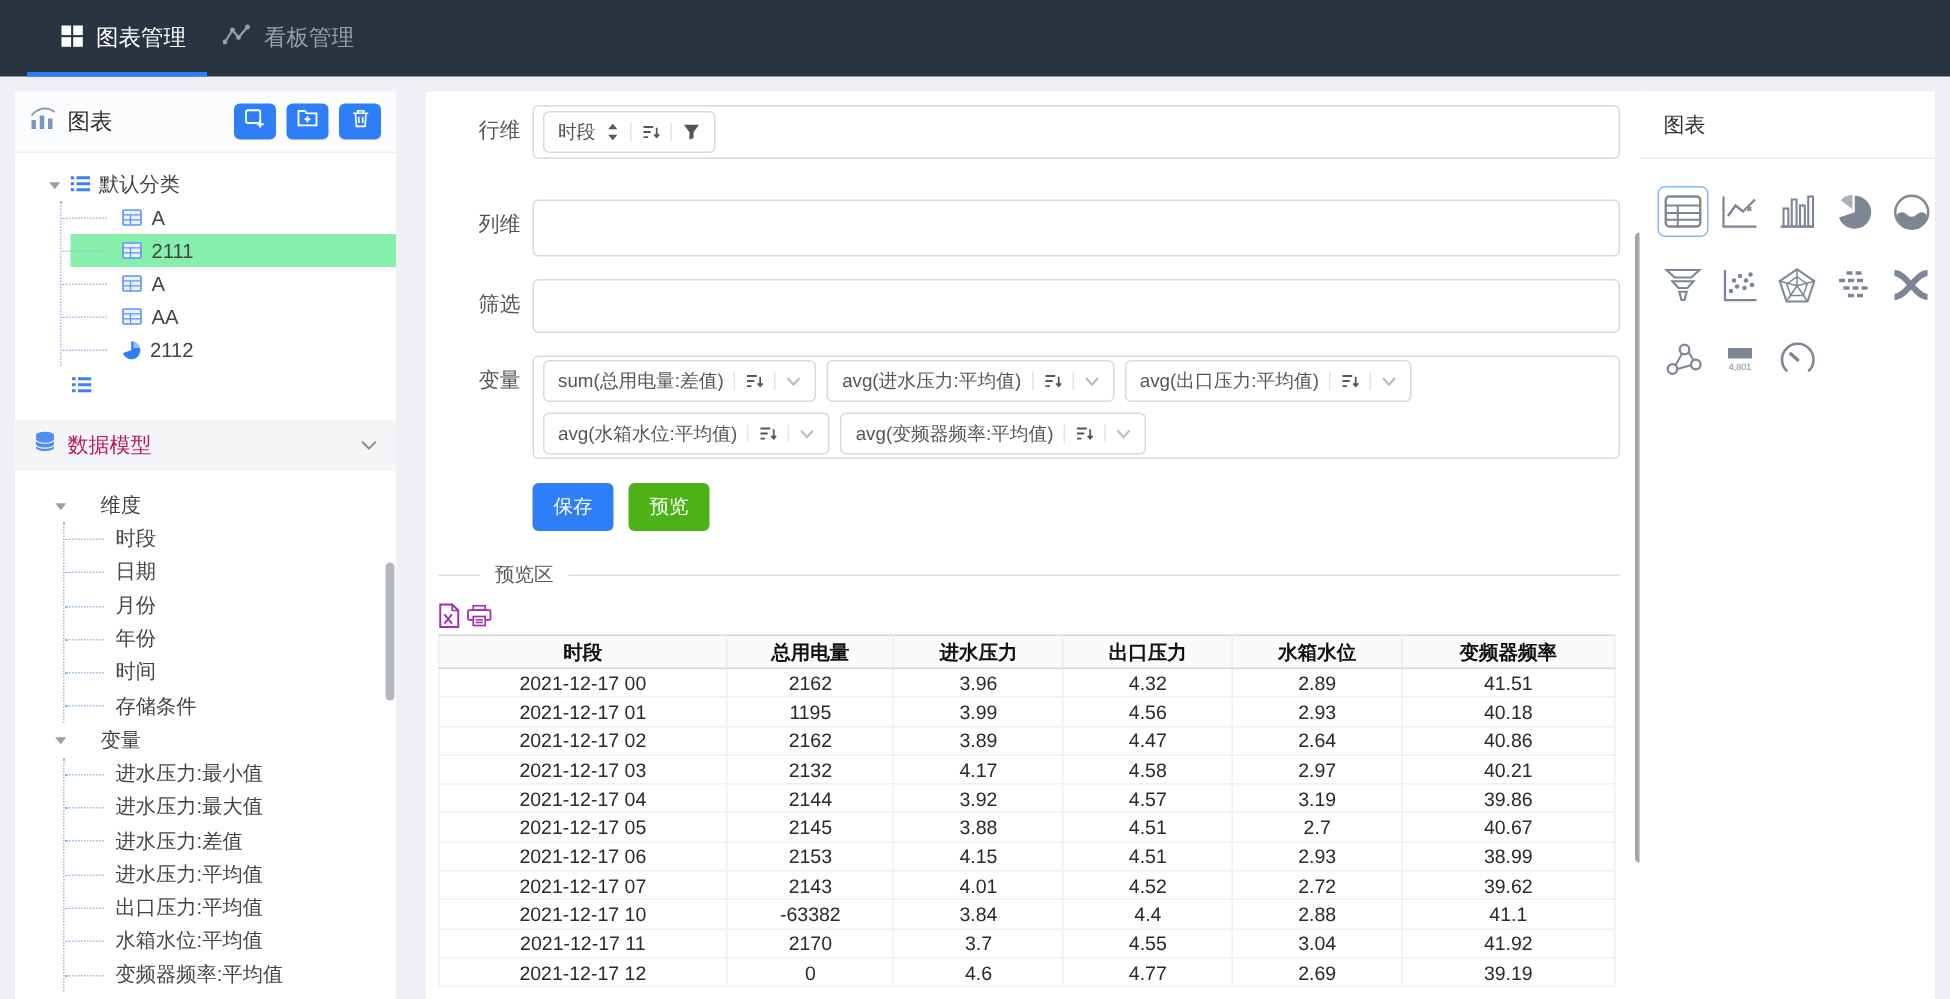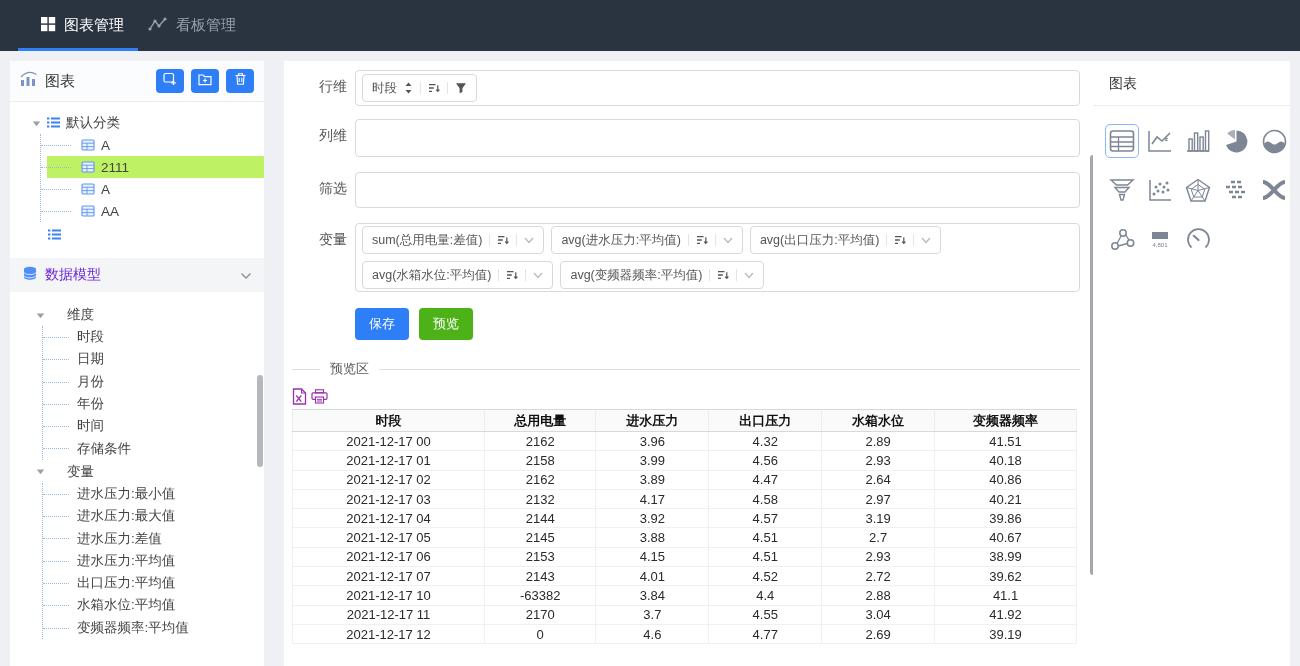--- a/index.html
+++ b/index.html
@@ -21,24 +21,24 @@
 
   
   .lp-header{height:40px;display:flex;align-items:center;padding:0 10px;border-bottom:1px solid #ededed;background:#fbfcfd;}
   .lp-title{font-size:15px;color:#333;margin-left:7px;flex:1;}
   .lp-btn{width:28px;height:24px;background:#2e7ef7;border-radius:4px;display:flex;align-items:center;justify-content:center;margin-left:7px;cursor:pointer;}
   .tree{padding:10px 0 0 22px;font-size:13.5px;color:#444;}
   .tree-root-row{display:flex;align-items:center;gap:6px;height:22px;cursor:pointer;}
   .tree-children{list-style:none;margin:0 0 0 8px;padding:0;border-left:1px dotted #9cb9de;}
   .tree-item{display:flex;align-items:center;gap:6px;height:22px;position:relative;margin-left:6px;padding-left:34px;cursor:pointer;}
   .tree-item::before{content:"";position:absolute;left:-6px;top:11px;width:30px;border-top:1px dotted #9cb9de;}
-  .tree-item.selected{background:#bef264;}
+  .tree-item.selected{background:#86efac;}
   .lone-cat{margin:2px 0 0 16px;height:22px;display:flex;align-items:center;cursor:pointer;}
   .dm-header{margin-top:12px;height:34px;background:#f3f5f7;display:flex;align-items:center;padding:0 12px;cursor:pointer;}
-  .dm-title{font-size:14px;color:#6d28d9;margin-left:7px;flex:1;}
+  .dm-title{font-size:14px;color:#be185d;margin-left:7px;flex:1;}
   .dm-tree{padding:12px 0 0 26px;font-size:13.5px;color:#444;}
   .dm-group{display:flex;align-items:center;gap:22px;height:22px;cursor:pointer;}
   .dm-children{list-style:none;margin:0 0 0 6px;padding:0;border-left:1px dotted #9cb9de;}
   .dm-item{position:relative;display:flex;align-items:center;height:22.3px;margin-left:4px;padding-left:30px;cursor:pointer;}
   .dm-item::before{content:"";position:absolute;left:-4px;top:11px;width:26px;border-top:1px dotted #9cb9de;}
   .lp-scroll{position:absolute;right:1px;top:314px;width:6px;height:92px;background:#b4b7bb;border-radius:3px;cursor:pointer;}
 
   
   .form-row{display:flex;align-items:flex-start;margin:9px 17px 0 8px;}
   .form-label{width:55px;text-align:right;margin-right:8px;line-height:32px;font-size:14px;color:#555;flex:none;}
@@ -176,20 +176,29 @@
           </li>
           <li class="tree-item">
             <span style="display:inline-flex">
               <svg width="14" height="12" viewBox="0 0 14 12">
                 <rect x="1" y="1" width="12" height="10" rx="1" fill="#eaf2fe" stroke="#5f94f5" stroke-width="1.1"></rect>
                 <path d="M1 4.2 h12 M1 7.6 h12 M6 4.2 v6.8" stroke="#5f94f5" stroke-width="0.9" fill="none"></path>
               </svg>
             </span>
             <span>AA</span>
           </li>
+          <li class="tree-item">
+            <span style="display:inline-flex">
+              <svg width="13" height="13" viewBox="0 0 13 13">
+                <path d="M6.5 6.5 L6.5 0.5 A6 6 0 1 1 0.9 8.4 z" fill="#2e7ef7"></path>
+                <path d="M8 5 L8 0.7 A6 6 0 0 1 12.3 5 z" fill="#9cc2fb"></path>
+              </svg>
+            </span>
+            <span>2112</span>
+          </li>
         </ul>
       <div class="lone-cat">
         <span><svg width="13" height="11" viewBox="0 0 13 11">
               <rect x="0" y="0.5" width="2.4" height="2" fill="#3b82f6"></rect>
               <rect x="4" y="0.5" width="9" height="2" fill="#3b82f6"></rect>
               <rect x="0" y="4.5" width="2.4" height="2" fill="#3b82f6"></rect>
               <rect x="4" y="4.5" width="9" height="2" fill="#3b82f6"></rect>
               <rect x="0" y="8.5" width="2.4" height="2" fill="#3b82f6"></rect>
               <rect x="4" y="8.5" width="9" height="2" fill="#3b82f6"></rect>
             </svg></span>
@@ -292,21 +301,21 @@
             <span class="sep"></span>
             <span style="display:inline-flex">
               <svg width="12" height="12" viewBox="0 0 12 12">
                 <path d="M1 1.2 h10 L7.4 6.2 V10 L4.6 11.2 V6.2 z" fill="#555"></path>
               </svg>
             </span>
           </span>
         </div>
     </div>
 
-    <div class="form-row" style="margin-top:13px;">
+    <div class="form-row" style="margin-top:27px;">
       <div class="form-label">列维</div>
       <div class="form-input" style="min-height:32px;"></div>
     </div>
 
     <div class="form-row" style="margin-top:15px;">
       <div class="form-label">筛选</div>
       <div class="form-input" style="min-height:30px;"></div>
     </div>
 
     <div class="form-row" style="margin-top:15px;">
@@ -447,21 +456,21 @@
           <tr>
             <td>2021-12-17 00</td>
             <td>2162</td>
             <td>3.96</td>
             <td>4.32</td>
             <td>2.89</td>
             <td>41.51</td>
           </tr>
           <tr>
             <td>2021-12-17 01</td>
-            <td>2158</td>
+            <td>1195</td>
             <td>3.99</td>
             <td>4.56</td>
             <td>2.93</td>
             <td>40.18</td>
           </tr>
           <tr>
             <td>2021-12-17 02</td>
             <td>2162</td>
             <td>3.89</td>
             <td>4.47</td>

